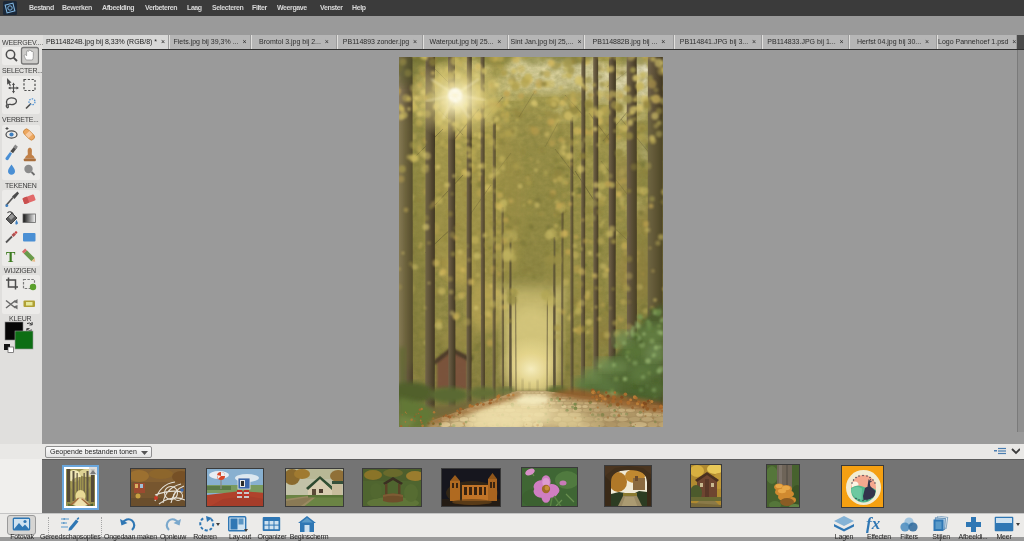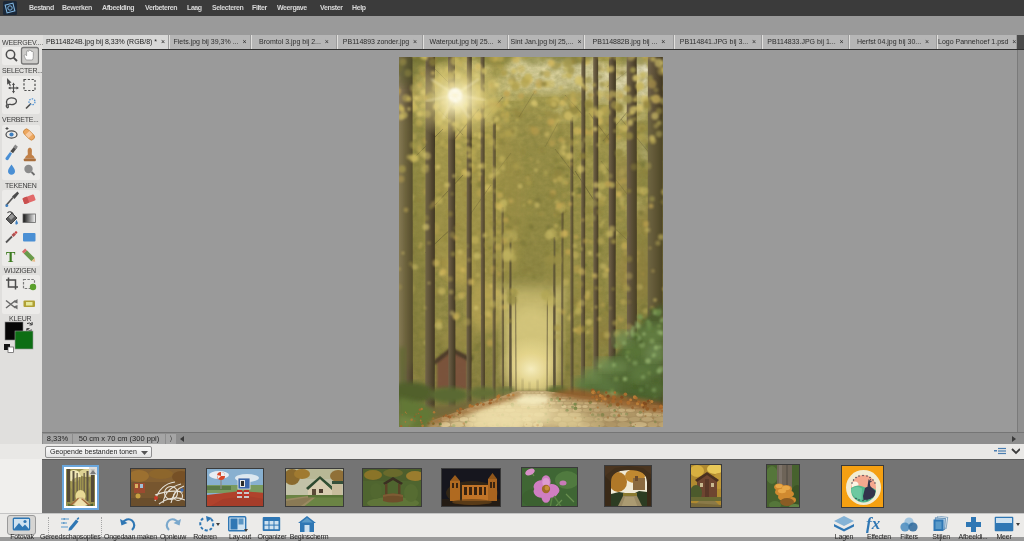--- a/index.html
+++ b/index.html
@@ -2191,27 +2191,20 @@
 <circle cx="244.4" cy="350.3" r="1.1" fill="#7c451c" opacity="0.9"></circle>
 <circle cx="196.2" cy="335.8" r="1.0" fill="#a3622a" opacity="0.9"></circle>
 <circle cx="249.1" cy="344.1" r="1.3" fill="#7c451c" opacity="0.9"></circle>
 <circle cx="207.2" cy="335.6" r="1.3" fill="#8f5524" opacity="0.9"></circle>
 <circle cx="201.3" cy="338.4" r="1.5" fill="#c08038" opacity="0.9"></circle>
 <rect width="264" height="370" fill="#c8a850" opacity="0.05"></rect>
 </svg>
   </div>
   <div class="abs" id="scrollv"></div>
   <div class="abs" id="statusleft"></div>
-  <div class="abs" id="statusbar">
-    <div class="abs" style="left:1px;top:1px;width:29px;height:10px;background:#a5a5a5;text-align:center;line-height:10px">8,33%</div>
-    <div class="abs" style="left:31px;top:1px;width:92px;height:10px;background:#a5a5a5;text-align:center;line-height:10px">50 cm x 70 cm (300 ppi)</div>
-    <div class="abs" style="left:124px;top:1px;width:10px;height:10px;background:#a5a5a5;text-align:center;line-height:10px;color:#444">〉</div>
-    <div class="abs" style="left:138px;top:3px;width:0;height:0;border-top:3px solid transparent;border-bottom:3px solid transparent;border-right:4px solid #3a3a3a"></div>
-    <div class="abs" style="left:970px;top:3px;width:0;height:0;border-top:3px solid transparent;border-bottom:3px solid transparent;border-left:4px solid #3a3a3a"></div>
-  </div>
   <div class="abs" id="binheader">
     <div id="bindrop">Geopende bestanden tonen
       <svg class="abs" style="left:95px;top:4px" width="7" height="4">
           <path d="M0 0 L7 0 L3.5 4 Z" fill="#555"></path>
         </svg>
     </div>
     <svg class="abs" style="left:994px;top:3px" width="26" height="9" viewBox="0 0 26 9">
       <g stroke="#4a7db0" stroke-width="1.2">
           <line x1="4" y1="1.5" x2="12" y2="1.5"></line>
           <line x1="4" y1="4" x2="12" y2="4"></line>

